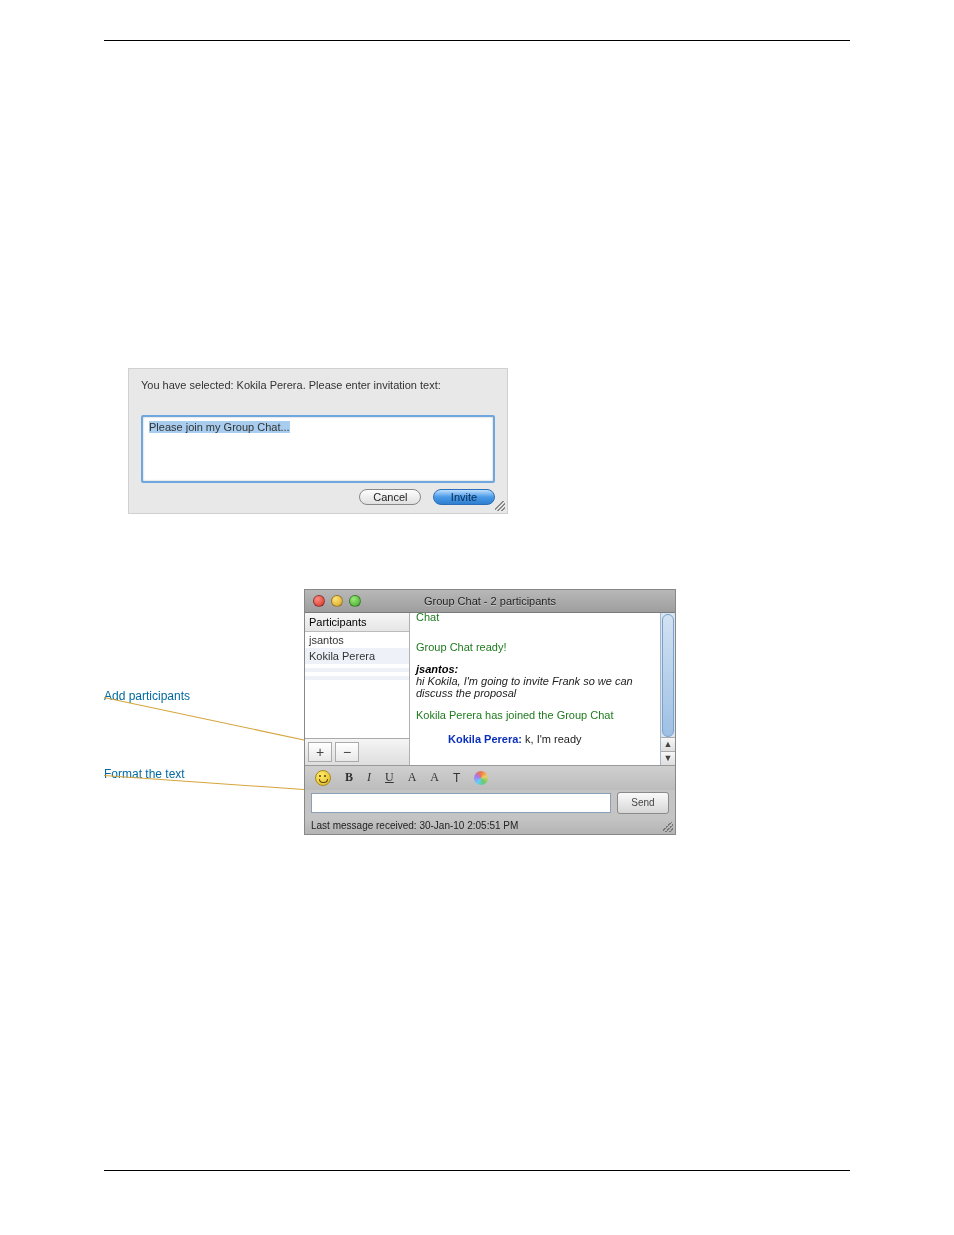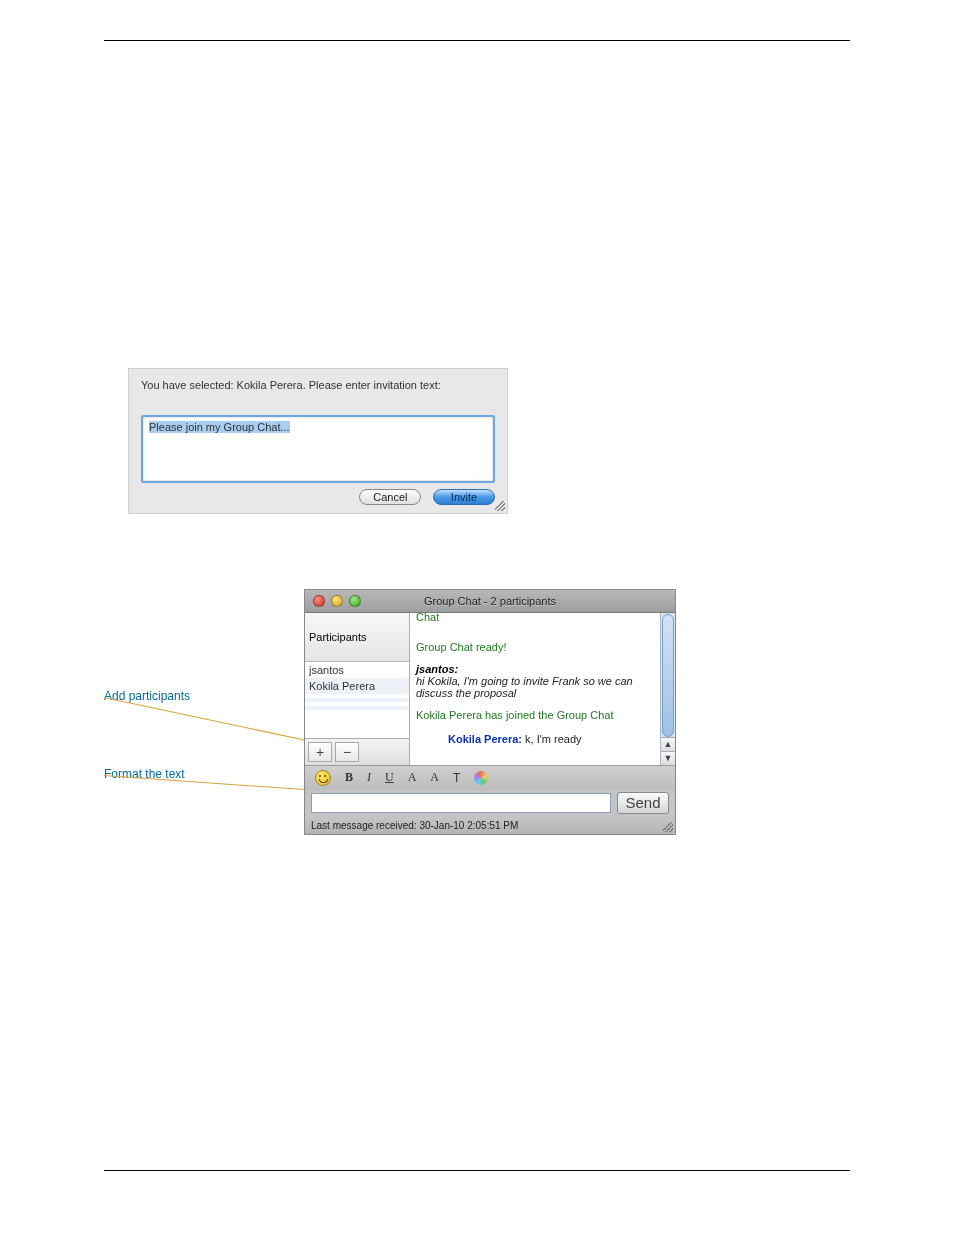--- a/index.html
+++ b/index.html
@@ -166,21 +166,21 @@
   }
   .part-col {
     width: 104px;
     border-right: 1px solid #b0b0b0;
     display:flex; flex-direction:column;
     font-size:11px;
   }
   .part-col .hdr {
     background: linear-gradient(#f7f7f7,#e5e5e5);
     border-bottom:1px solid #bbb;
-    padding:18px 4px;
+    padding:3px 4px;
   }
   .part-col .rows { flex:1; overflow:hidden; }
   .part-col .row { padding:2px 4px; color:#333; }
   .part-col .row.alt { background:#eef2f8; }
   .plusminus {
     border-top:1px solid #aaa;
     background: linear-gradient(#f5f5f5,#dedede);
     display:flex;
   }
   .plusminus .pm {
@@ -246,21 +246,21 @@
   }
   .chat-input {
     flex:1; height:18px;
     border:1px solid #8a9fb8;
     background:#fff;
   }
   .send-btn {
     width:50px; height:20px;
     border:1px solid #8a8a8a;
     background: linear-gradient(#fafafa,#d6d6d6);
-    font-size:15px; color:#444;
+    font-size:10px; color:#444;
     display:flex;align-items:center;justify-content:center;
     border-radius:3px;
     text-align:right;
   }
   .status-row {
     font-size:10px; color:#222;
     padding:2px 6px 3px 6px;
     background: linear-gradient(#c4c4c4,#b4b4b4);
     position:relative;
   }

